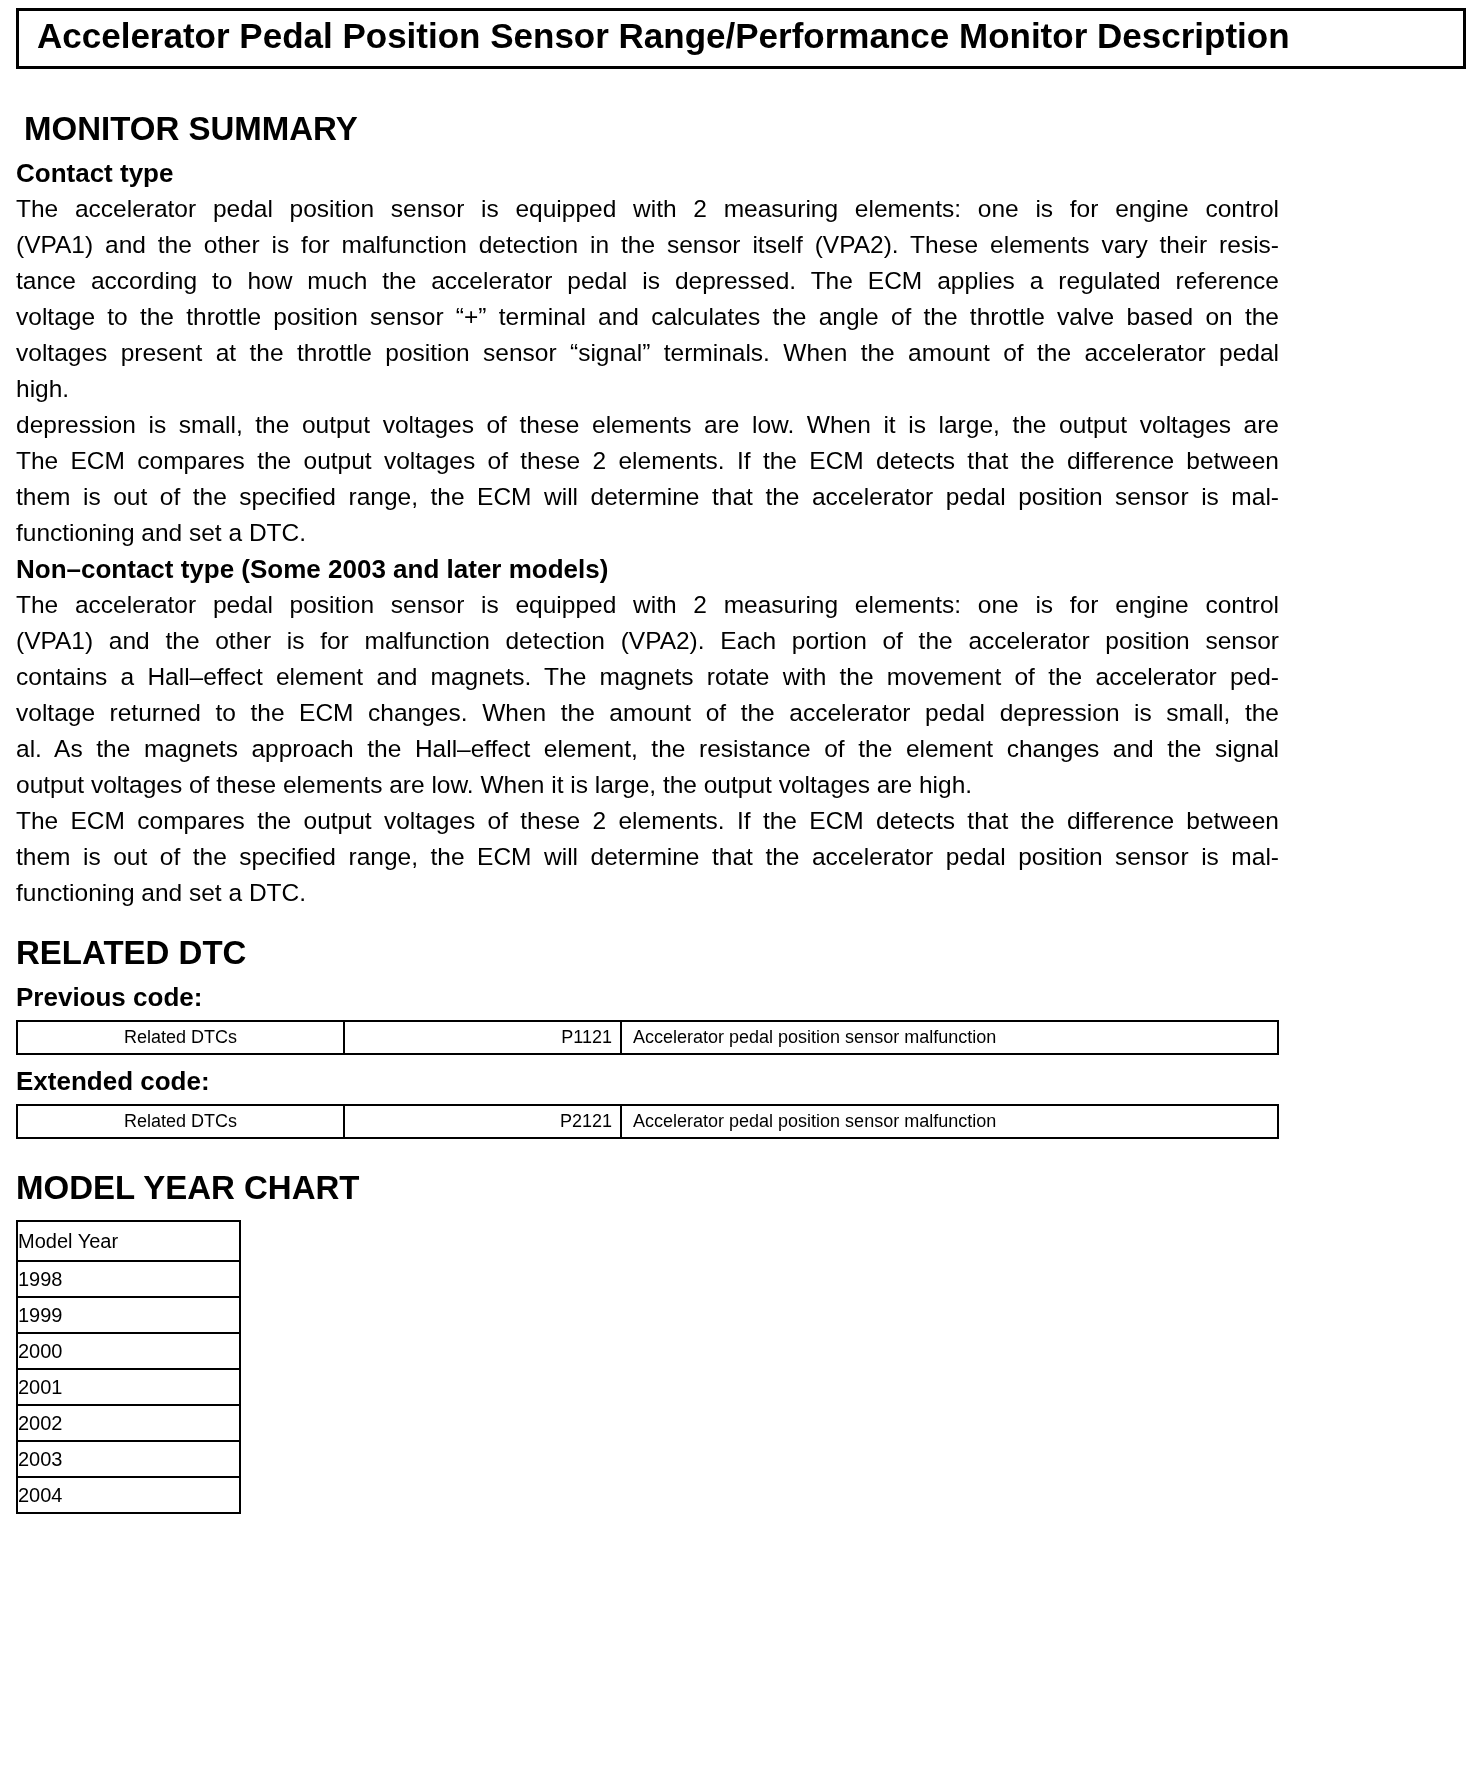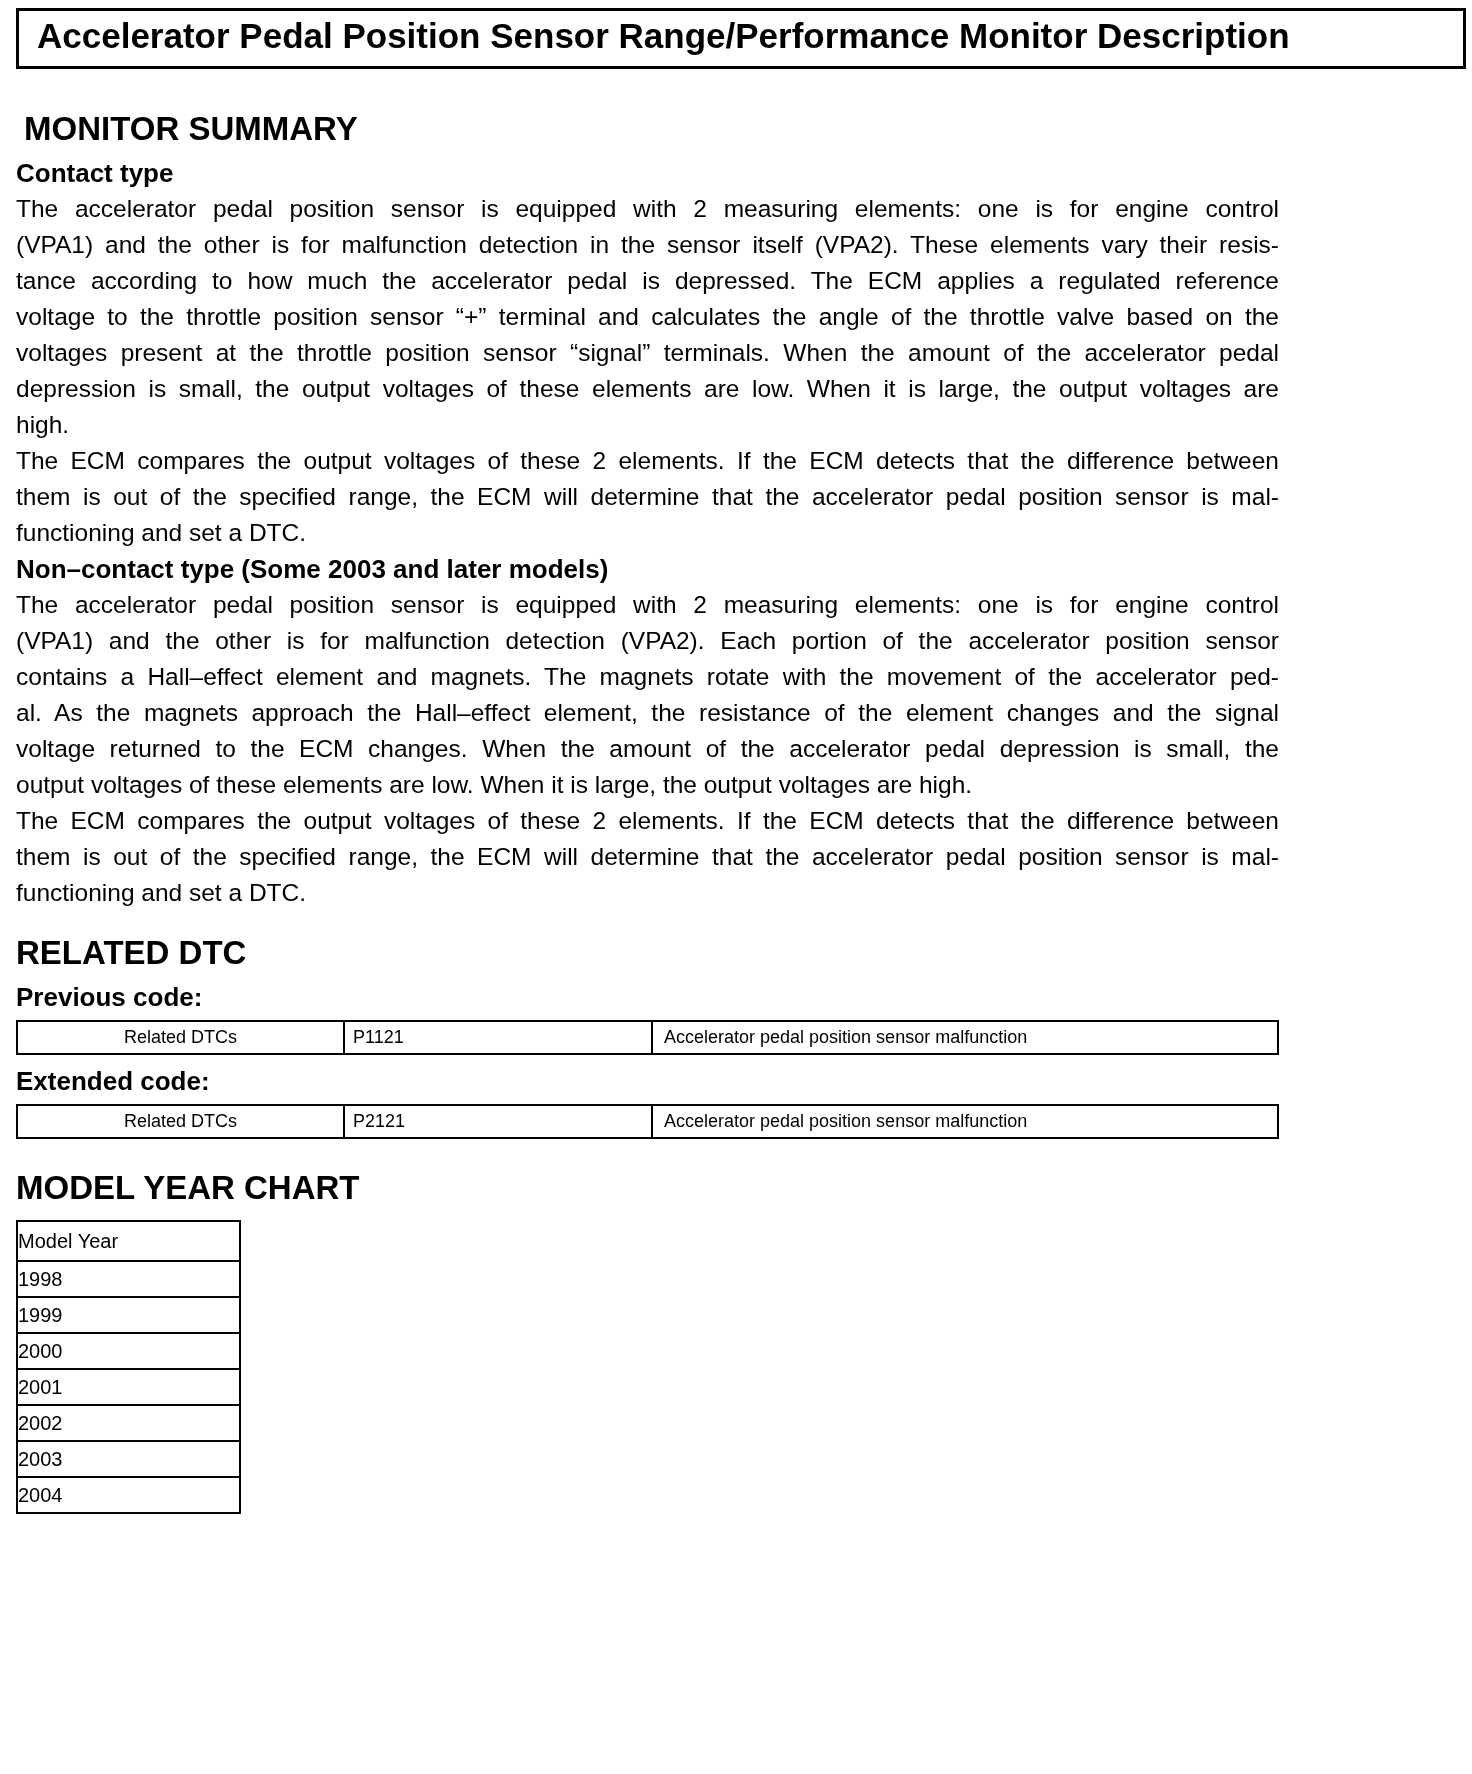--- a/index.html
+++ b/index.html
@@ -59,21 +59,21 @@
   table { border-collapse: collapse; }
   .dtc-table { width: 1263px; table-layout: fixed; }
   .dtc-table td {
     border: 2px solid #000;
     height: 33px;
     font-size: 18px;
     padding: 2px 8px;
     vertical-align: middle;
   }
   .dtc-table .c1 { width: 327px; text-align: center; }
-  .dtc-table .c2 { width: 308px; text-align: left; }
+  .dtc-table .c2 { width: 277px; text-align: right; }
   .dtc-table .c3 { text-align: left; padding-left: 11px; }
 
   
   .year-table { width: 225px; margin-top: 0; }
   .year-table th, .year-table td {
     border: 2px solid #000;
     text-align: left;
     vertical-align: middle;
     font-size: 20px;
     font-weight: normal;
@@ -95,38 +95,38 @@
     <div class="h2" id="monitor-summary-heading">MONITOR SUMMARY</div>
 
     <div>
       <div class="subhead">Contact type</div>
       <div class="para">
         <div class="line">The accelerator pedal position sensor is equipped with 2 measuring elements: one is for engine control</div>
         <div class="line">(VPA1) and the other is for malfunction detection in the sensor itself (VPA2). These elements vary their resis-</div>
         <div class="line">tance according to how much the accelerator pedal is depressed. The ECM applies a regulated reference</div>
         <div class="line">voltage to the throttle position sensor “+” terminal and calculates the angle of the throttle valve based on the</div>
         <div class="line">voltages present at the throttle position sensor “signal” terminals. When the amount of the accelerator pedal</div>
+        <div class="line last">high.</div>
         <div class="line">depression is small, the output voltages of these elements are low. When it is large, the output voltages are</div>
-        <div class="line last">high.</div>
       </div>
       <div class="para">
         <div class="line">The ECM compares the output voltages of these 2 elements. If the ECM detects that the difference between</div>
         <div class="line">them is out of the specified range, the ECM will determine that the accelerator pedal position sensor is mal-</div>
         <div class="line last">functioning and set a DTC.</div>
       </div>
     </div>
 
     <div>
       <div class="subhead">Non–contact type (Some 2003 and later models)</div>
       <div class="para">
         <div class="line">The accelerator pedal position sensor is equipped with 2 measuring elements: one is for engine control</div>
         <div class="line">(VPA1) and the other is for malfunction detection (VPA2). Each portion of the accelerator position sensor</div>
         <div class="line">contains a Hall–effect element and magnets. The magnets rotate with the movement of the accelerator ped-</div>
+        <div class="line">voltage returned to the ECM changes. When the amount of the accelerator pedal depression is small, the</div>
         <div class="line">al. As the magnets approach the Hall–effect element, the resistance of the element changes and the signal</div>
-        <div class="line">voltage returned to the ECM changes. When the amount of the accelerator pedal depression is small, the</div>
         <div class="line last">output voltages of these elements are low. When it is large, the output voltages are high.</div>
       </div>
       <div class="para">
         <div class="line">The ECM compares the output voltages of these 2 elements. If the ECM detects that the difference between</div>
         <div class="line">them is out of the specified range, the ECM will determine that the accelerator pedal position sensor is mal-</div>
         <div class="line last">functioning and set a DTC.</div>
       </div>
     </div>
 
     <div class="h2" id="related-dtc-heading">RELATED DTC</div>

